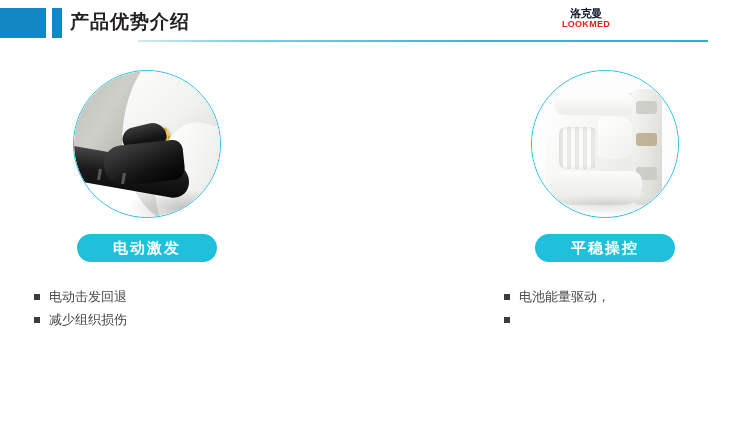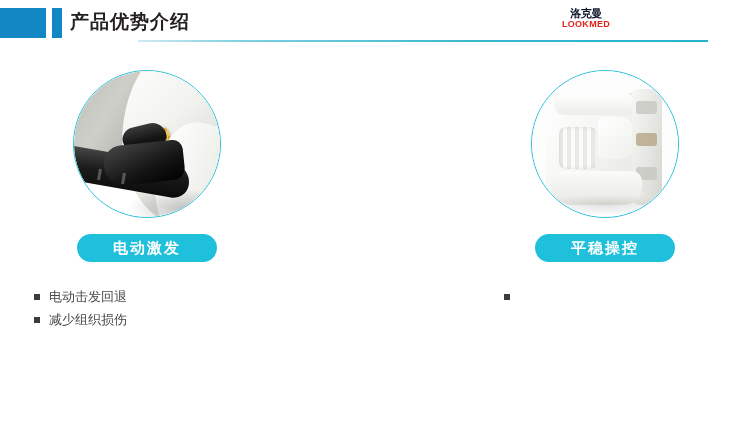--- a/index.html
+++ b/index.html
@@ -472,17 +472,21 @@
             <div class="base"></div>
             <div class="shade"></div>
           </div>
         </div>
       </div>
     </div>
     <button class="pill-btn" style="background:#1ec0dc">平稳操控</button>
     <ul class="bullets bl-2">
       <li>
         <span class="bullet-sq"></span>
+        <span>电池能量驱动，</span>
+      </li>
+      <li>
+        <span class="bullet-sq"></span>
       </li>
     </ul>
   </div>
 
 </div>
 
 </body></html>

